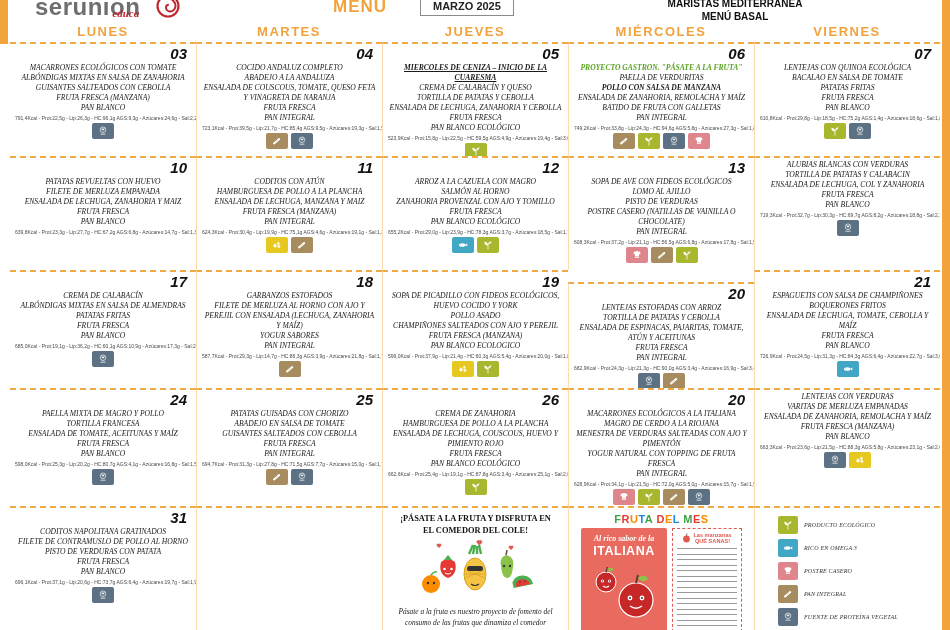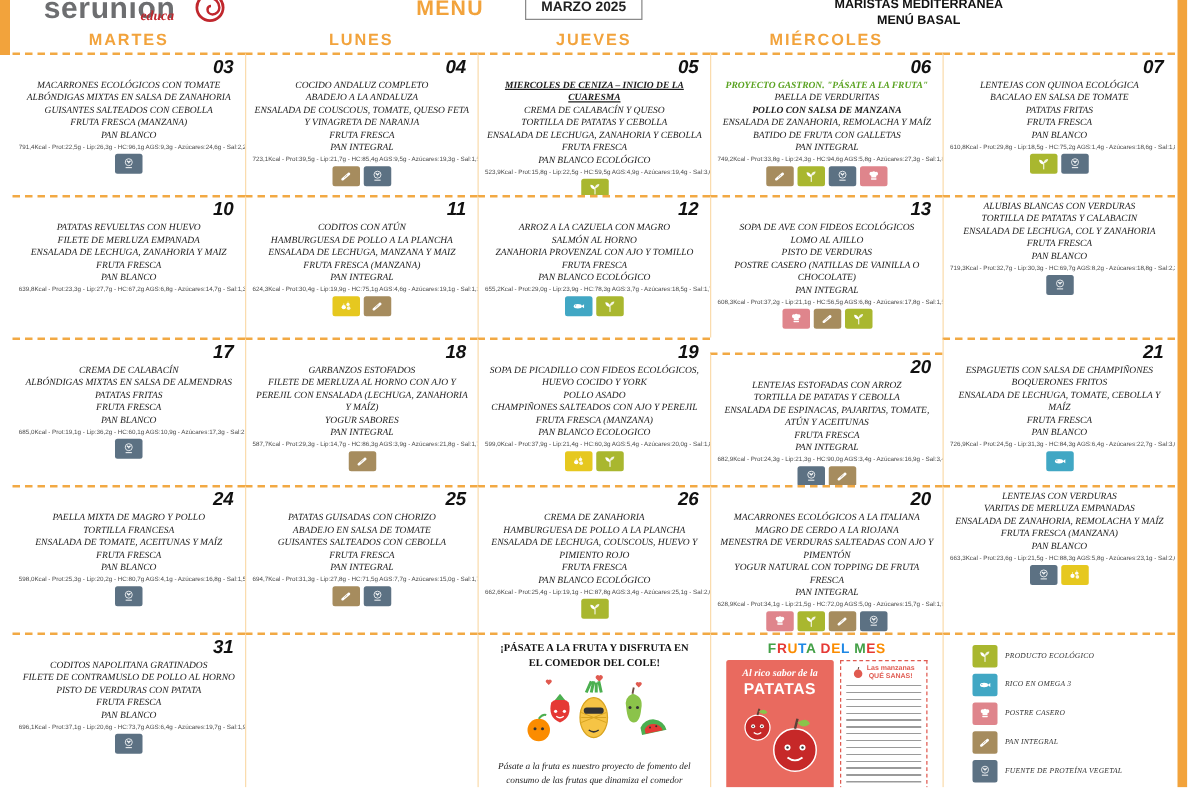--- a/index.html
+++ b/index.html
@@ -94,24 +94,25 @@
     </div>
     <div class="menu-title">MENÚ</div>
     <div class="month-box">MARZO 2025</div>
     <div class="school">
       <div class="school-name">MARISTAS MEDITERRÁNEA</div>
       <div class="school-type">MENÚ BASAL</div>
     </div>
   </div>
 
   <div class="weekrow" id="weekrow">
+      <div class="weekday">LUNES</div>
       <div class="weekday">MARTES</div>
-      <div class="weekday">LUNES</div>
       <div class="weekday">JUEVES</div>
       <div class="weekday">MIÉRCOLES</div>
+      <div class="weekday">VIERNES</div>
     </div>
 
   <div class="grid" id="grid">
 
     <div class="cell c1" style="grid-row:5;grid-column:2;"></div>
 
     <div class="cell c2 promo-cell" style="grid-row:5;grid-column:3;">
       <div class="promo-title">¡PÁSATE A LA FRUTA Y DISFRUTA EN EL COMEDOR DEL COLE!</div>
       <svg class="fruit-illustration" width="118" height="58" viewBox="0 0 118 58">
         <path d="M20 6 l2 2 2-2 a1.4 1.4 0 0 0 -2-2 a1.4 1.4 0 0 0 -2 2z" fill="#e05a50"></path>
@@ -141,21 +142,21 @@
           <circle cx="108" cy="41" r=".8" fill="#333"></circle>
       </svg>
       <div class="promo-body">Pásate a la fruta es nuestro proyecto de fomento del consumo de las frutas que dinamiza el comedor escolar al mismo tiempo que conciencia de la importancia de una</div>
     </div>
 
     <div class="cell c3" style="grid-row:5;grid-column:4;">
       <div class="fdm-title" id="fdmTitle"><span style="color: rgb(67, 160, 71);">F</span><span style="color: rgb(229, 57, 53);">R</span><span style="color: rgb(251, 140, 0);">U</span><span style="color: rgb(30, 136, 229);">T</span><span style="color: rgb(67, 160, 71);">A</span><span> </span><span style="color: rgb(229, 57, 53);">D</span><span style="color: rgb(251, 140, 0);">E</span><span style="color: rgb(30, 136, 229);">L</span><span> </span><span style="color: rgb(67, 160, 71);">M</span><span style="color: rgb(229, 57, 53);">E</span><span style="color: rgb(251, 140, 0);">S</span></div>
       <div class="posters">
         <div class="poster-red">
           <div class="poster-script">Al rico sabor de la</div>
-          <div class="poster-fruit">PATATAS</div>
+          <div class="poster-fruit">ITALIANA</div>
           <svg width="80" height="62" viewBox="0 0 80 62" style="margin-top:2px;">
             <circle cx="22" cy="22" r="10" fill="#c62828" stroke="#fff" stroke-width="1"></circle>
             <path d="M22 12 l1.5 -5" stroke="#5d4037" stroke-width="1.6"></path>
             <path d="M23 9 q5 -3 7 1 q-4 3 -7 -1z" fill="#8bc34a"></path>
             <circle cx="18.5" cy="21" r="1.6" fill="#fff"></circle>
               <circle cx="25.5" cy="21" r="1.6" fill="#fff"></circle>
             <circle cx="18.5" cy="21" r=".7" fill="#333"></circle>
               <circle cx="25.5" cy="21" r=".7" fill="#333"></circle>
             <path d="M19 26 q3 2.6 6 0" stroke="#fff" stroke-width="1.1" fill="none"></path>
             <circle cx="52" cy="40" r="17" fill="#c62828" stroke="#fff" stroke-width="1.2"></circle>

